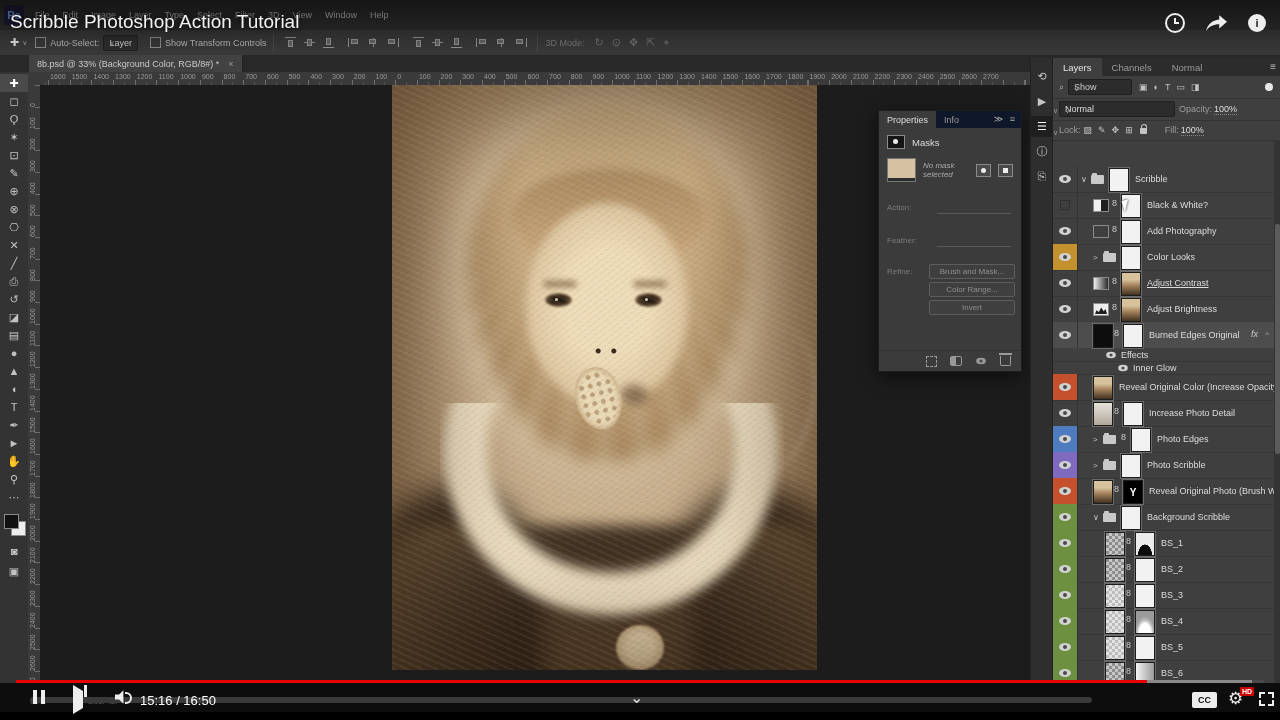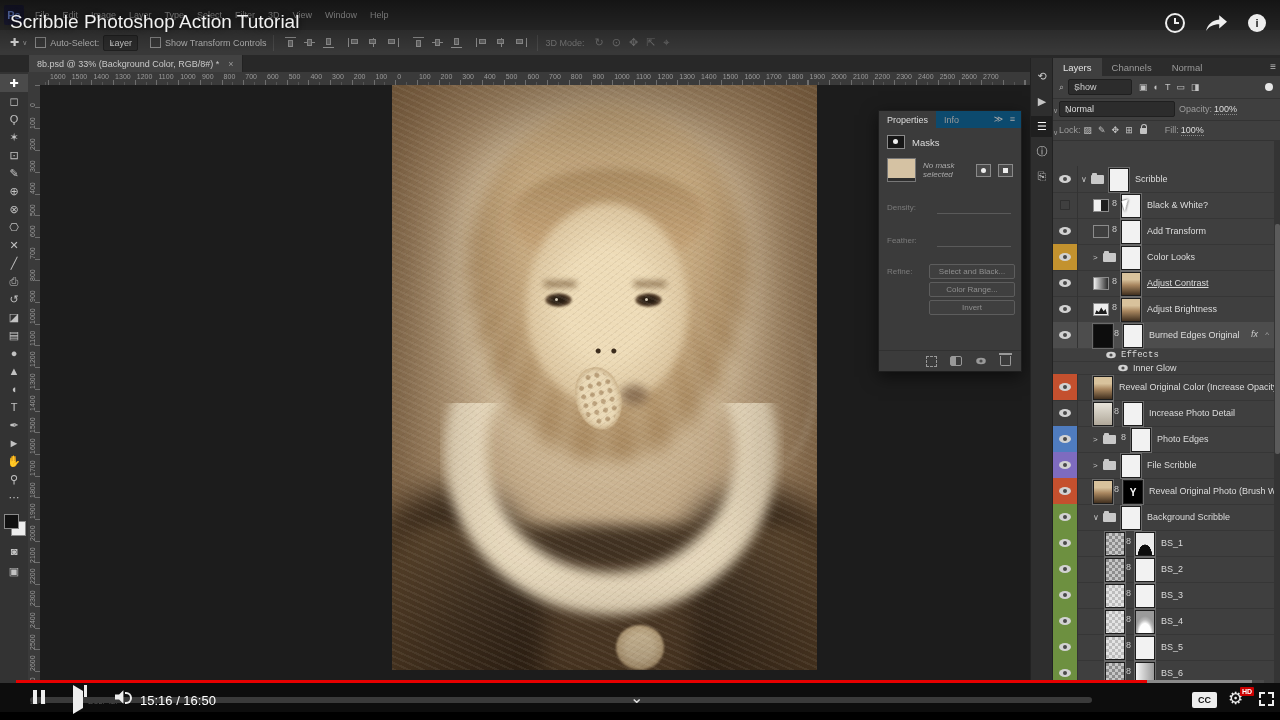--- a/index.html
+++ b/index.html
@@ -150,21 +150,21 @@
   .lnk{position:absolute;top:6px;font-size:9px;color:#c9c9c9}
   .fxm{position:absolute;right:16px;top:7px;font-size:9px;font-style:italic;color:#ccc}
   .fxc{position:absolute;right:5px;top:8px;font-size:8px;color:#aaa}
   .cursorptr{position:absolute;z-index:5;width:0;height:0;border-top:11px solid #fff;border-right:7px solid transparent;
     transform:rotate(-18deg);filter:drop-shadow(0 0 1px #000)}
   #lp-scroll{position:absolute;right:0;top:82px;bottom:0;width:7px;background:#343434}
   #lp-thumbbar{position:absolute;right:1px;top:84px;width:5px;height:230px;background:#5b5b5b;border-radius:2px}
   
   #props{left:878px;top:110px;width:142px;height:260px;background:#3b3b3b;border:1px solid #1e1e1e;
     box-shadow:0 5px 16px rgba(0,0,0,.55)}
-  #pp-head{position:absolute;left:0;top:0;right:0;height:17px;background:#0c4a6e;display:flex;font-size:9px}
+  #pp-head{position:absolute;left:0;top:0;right:0;height:17px;background:#0f172a;display:flex;font-size:9px}
   #pp-head .tab{padding:0 8px;display:flex;align-items:center;color:#999}
   #pp-head .tab.on{background:#3b3b3b;color:#ddd}
   #pp-icons{position:absolute;right:4px;top:3px;color:#aaa;font-size:9px;letter-spacing:2px}
   .maskicon{width:16px;height:12px;background:#161616;border:1px solid #8a8a8a;position:relative}
   .maskicon::after{content:"";position:absolute;left:5px;top:3px;width:5px;height:5px;background:#eee;border-radius:50%}
   #pp-masks{position:absolute;left:8px;top:24px;display:flex;align-items:center;gap:7px;color:#ddd;font-size:9.5px}
   #pp-sel{position:absolute;left:8px;top:46px;right:8px;height:26px;display:flex;align-items:center;gap:7px}
   #pp-thumb{width:27px;height:22px;background:#d5c2a3;border:1px solid #777;position:relative}
   #pp-thumb::after{content:"";position:absolute;left:0;right:0;bottom:0;height:3px;background:#2e2e2e}
   #pp-nomask{font-size:8px;font-style:italic;color:#aaa;flex:1}
@@ -445,26 +445,26 @@
   <div id="pp-masks">
     <span class="maskicon"></span>
     <span>Masks</span>
   </div>
   <div id="pp-sel">
     <span id="pp-thumb"></span>
     <span id="pp-nomask">No mask selected</span>
     <span class="mi"></span>
     <span class="mi vec"></span>
   </div>
-  <span class="slider-label" style="top:92px">Density:</span>
+  <span class="slider-label" style="top:92px">Action:</span>
   <span class="slider-line" style="top:102px"></span>
   <span class="slider-label" style="top:125px">Feather:</span>
   <span class="slider-line" style="top:135px"></span>
   <span id="pp-refine-label">Refine:</span>
-  <span class="refbtn" style="top:153px">Select and Black...</span>
+  <span class="refbtn" style="top:153px">Brush and Mask...</span>
   <span class="refbtn" style="top:171px">Color Range...</span>
   <span class="refbtn" style="top:189px">Invert</span>
   <div id="pp-foot">
     <span class="dash"></span>
     <span class="inv"></span>
     <span class="eye sm" style="background:#999"></span>
     <span class="trash"></span>
   </div>
 </div>
 
@@ -538,21 +538,21 @@
         <span class="lname" style="left: 94px;">Black &amp; White?</span>
         <span class="cursorptr" style="left: 70px; top: 8px;"></span>
       </div>
       <div class="lrow" style="top: 78px; height: 26px;">
         <div class="eyecell">
           <span class="eye"></span>
         </div>
         <span class="adj grid" style="left: 40px;"></span>
         <span class="lnk" style="left: 59px;">8</span>
         <span class="th white" style="left: 68px;"></span>
-        <span class="lname" style="left: 94px;">Add Transform</span>
+        <span class="lname" style="left: 94px;">Add Photography</span>
       </div>
       <div class="lrow" style="top: 104px; height: 26px;">
         <div class="eyecell" style="background: rgb(195, 146, 46);">
           <span class="eye"></span>
         </div>
         <span class="chev" style="left: 40px;">&gt;</span>
         <span class="folder" style="left: 50px;"></span>
         <span class="th white" style="left: 68px;"></span>
         <span class="lname" style="left: 94px;">Color Looks</span>
       </div>
@@ -580,21 +580,21 @@
         </div>
         <span class="th black" style="left: 40px;"></span>
         <span class="lnk" style="left: 61px;">8</span>
         <span class="th white" style="left: 70px;"></span>
         <span class="lname" style="left: 96px;">Burned Edges Original</span>
         <span class="fxm">fx</span>
         <span class="fxc">^</span>
       </div>
       <div class="lrow" style="top: 208px; height: 13px;">
         <span class="eye sm" style="position: absolute; left: 52px; top: 3px;"></span>
-        <span class="lname" style="left: 68px; font-family: Liberation Mono, monospace;">Effects</span>
+        <span class="lname" style="left: 68px;">Effects</span>
       </div>
       <div class="lrow" style="top: 221px; height: 13px;">
         <span class="eye sm" style="position: absolute; left: 64px; top: 3px;"></span>
         <span class="lname" style="left: 80px; text-align: center;">Inner Glow</span>
       </div>
       <div class="lrow" style="top: 234px; height: 26px;">
         <div class="eyecell" style="background: rgb(196, 80, 46);">
           <span class="eye"></span>
         </div>
         <span class="th photo" style="left: 40px;"></span>
@@ -619,21 +619,21 @@
         <span class="th white" style="left: 78px;"></span>
         <span class="lname" style="left: 104px;">Photo Edges</span>
       </div>
       <div class="lrow" style="top: 312px; height: 26px;">
         <div class="eyecell" style="background: rgb(126, 107, 191);">
           <span class="eye"></span>
         </div>
         <span class="chev" style="left: 40px;">&gt;</span>
         <span class="folder" style="left: 50px;"></span>
         <span class="th white" style="left: 68px;"></span>
-        <span class="lname" style="left: 94px;">File Scribble</span>
+        <span class="lname" style="left: 94px;">Photo Scribble</span>
       </div>
       <div class="lrow" style="top: 338px; height: 26px;">
         <div class="eyecell" style="background: rgb(196, 80, 46);">
           <span class="eye"></span>
         </div>
         <span class="th photo" style="left: 40px;"></span>
         <span class="lnk" style="left: 61px;">8</span>
         <span class="th black-y" style="left: 70px;">Y</span>
         <span class="lname" style="left: 96px;">Reveal Original Photo (Brush White Into ...</span>
       </div>

